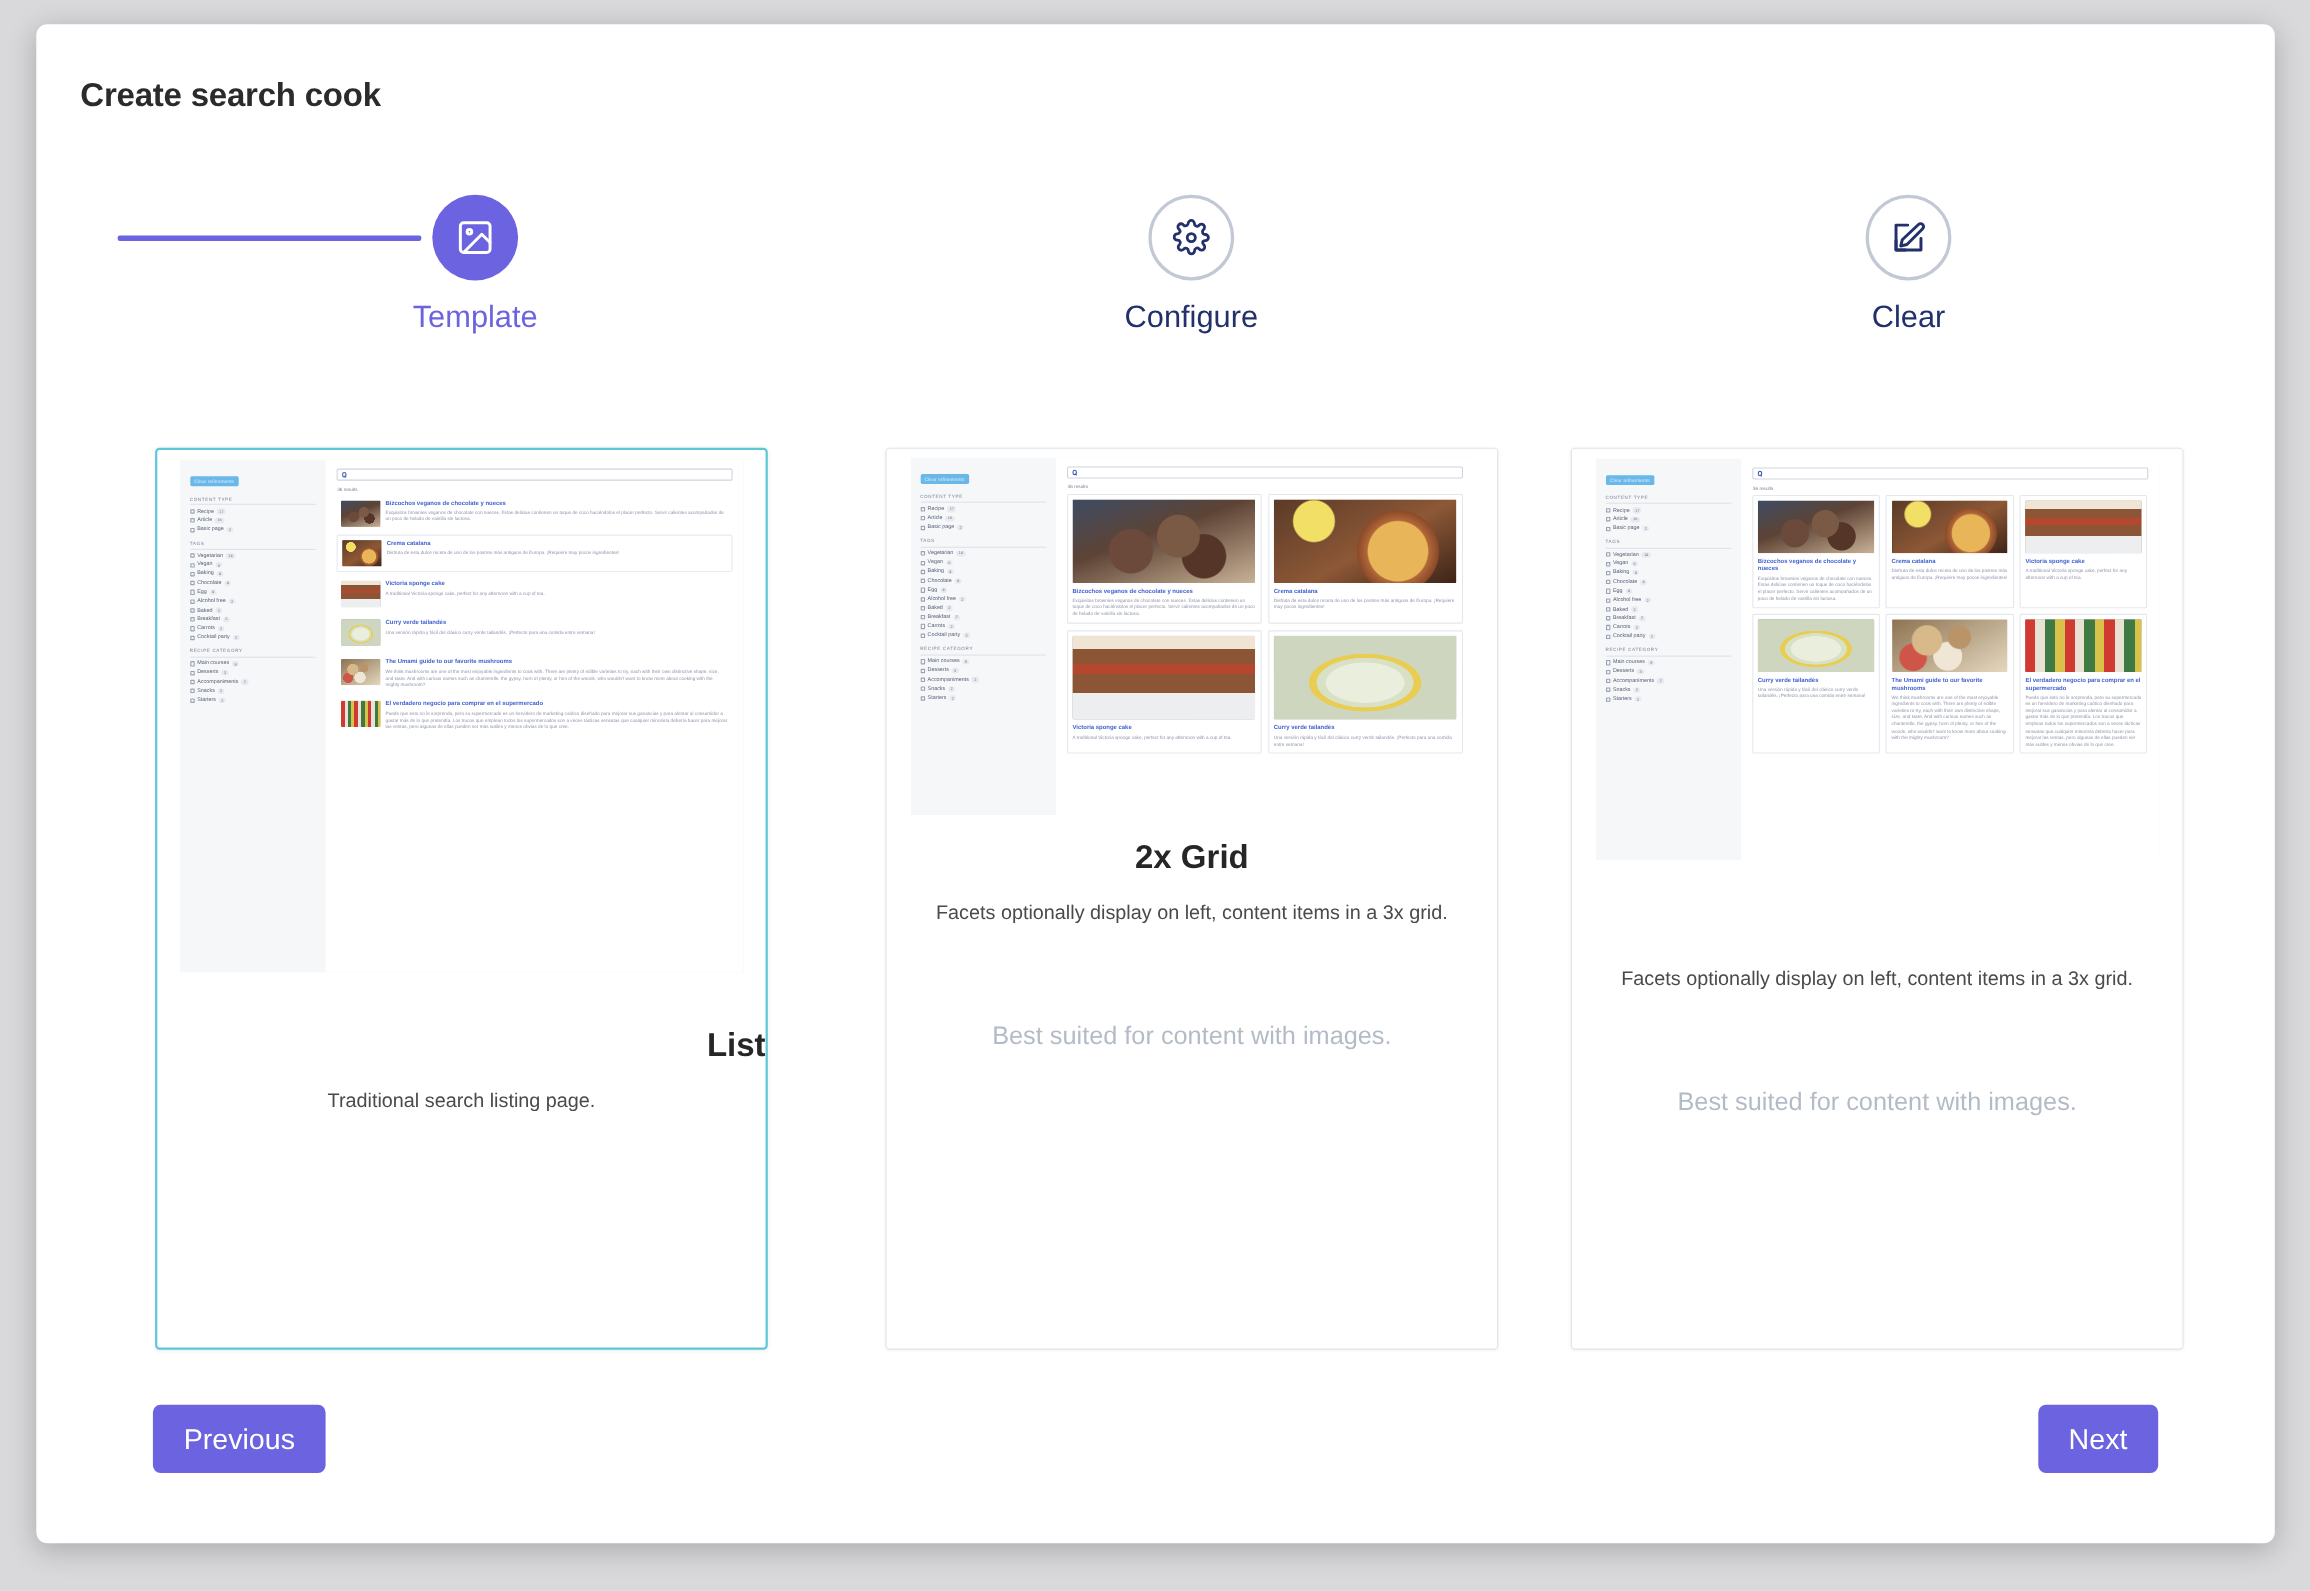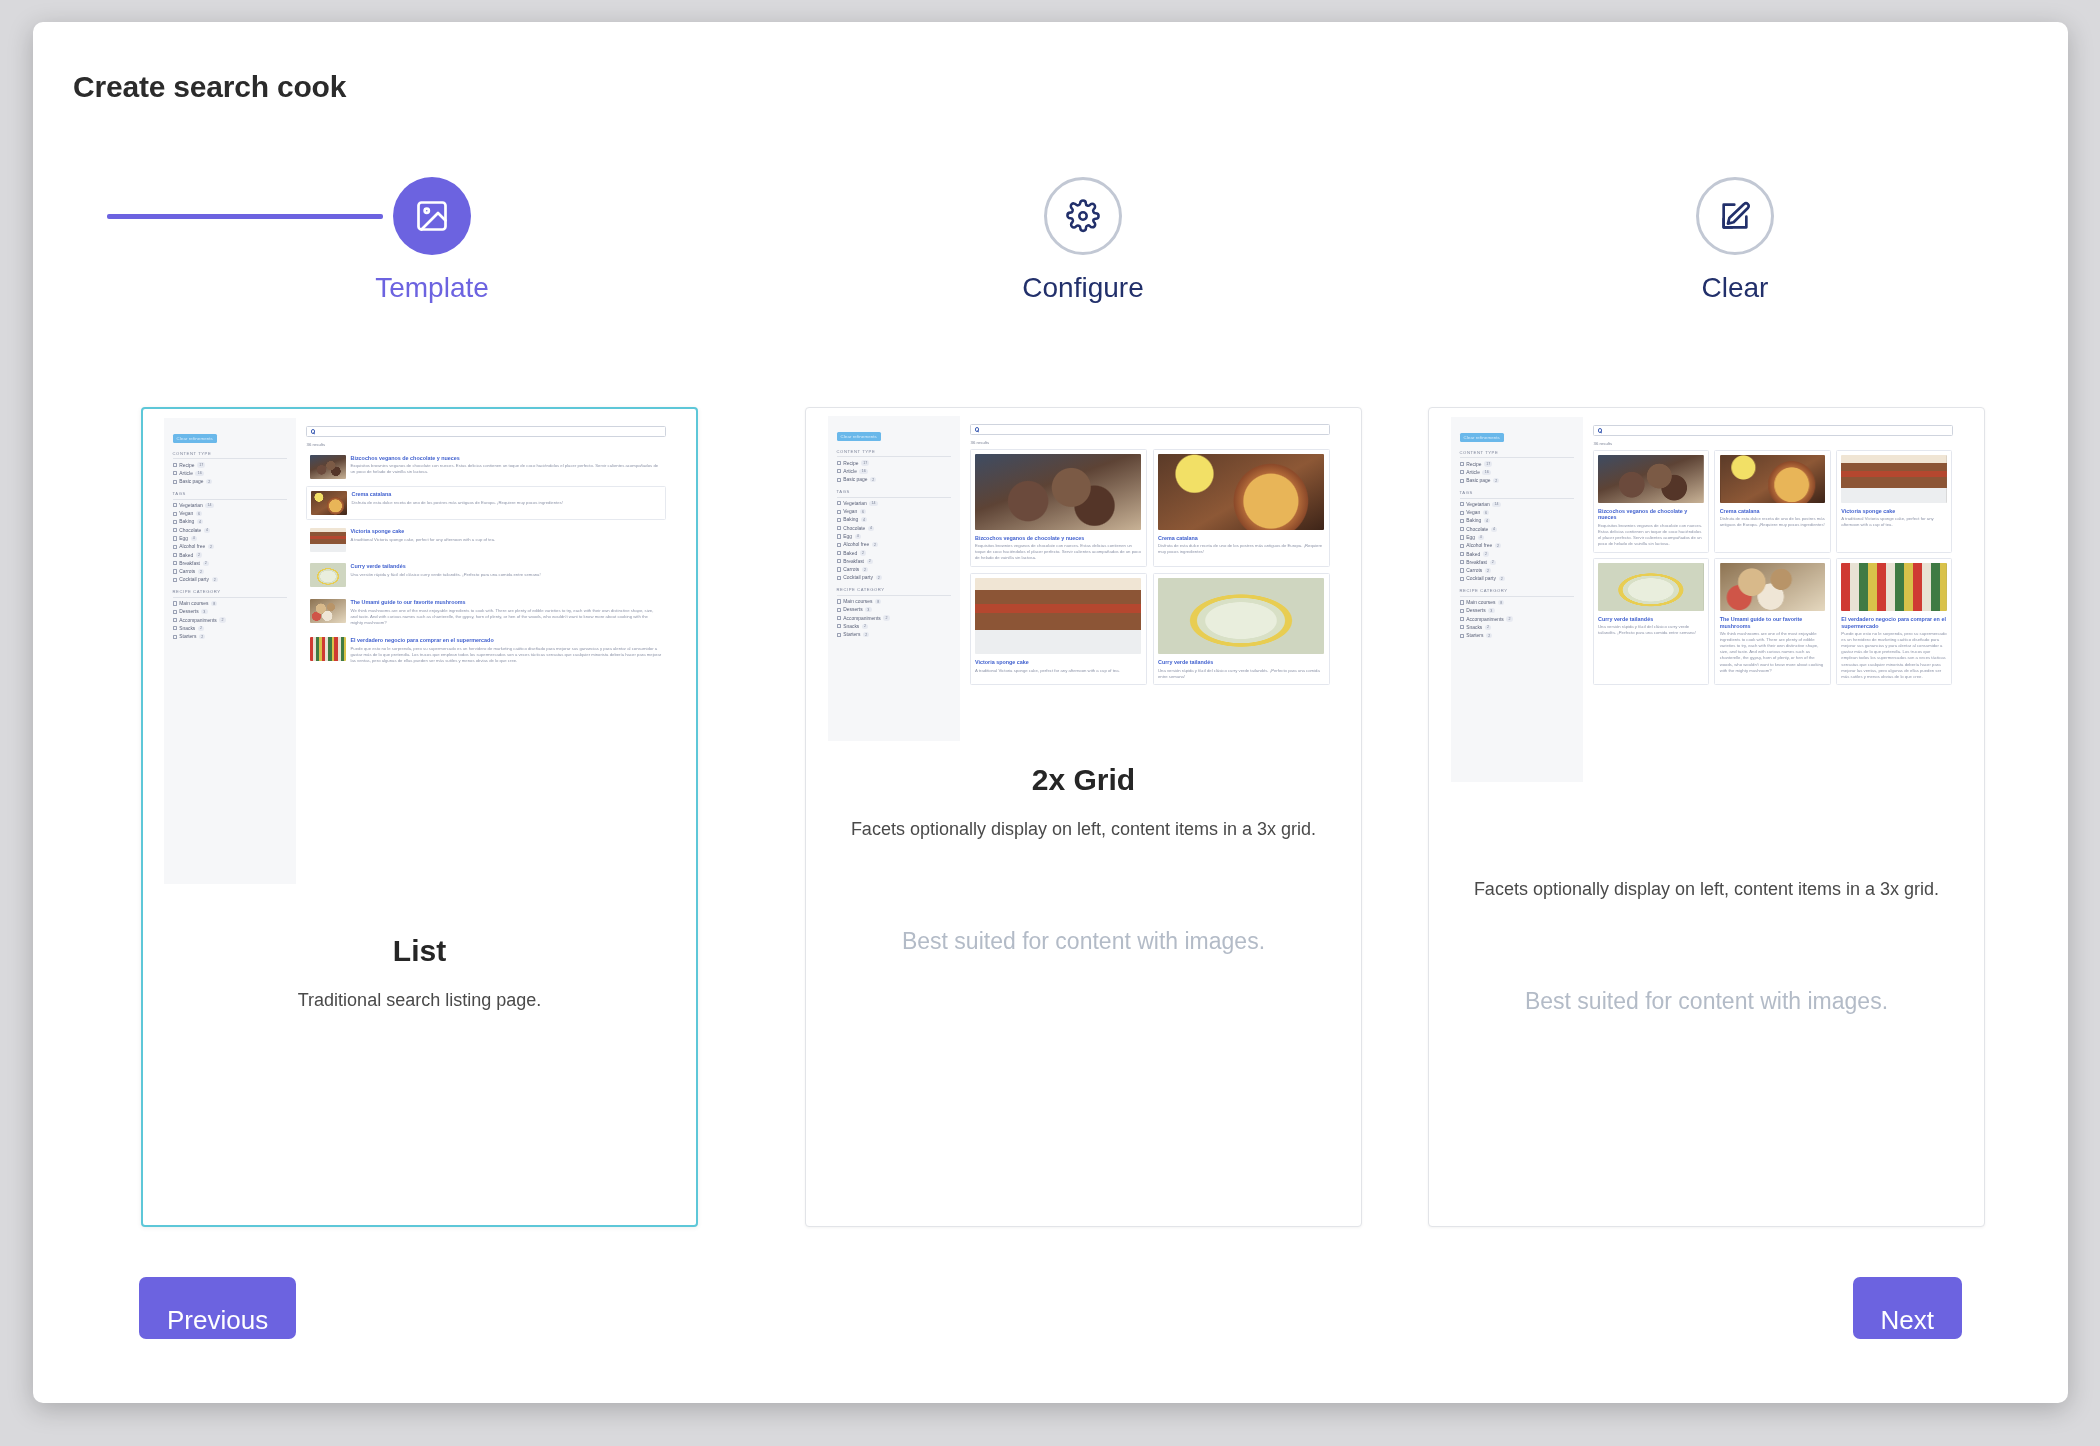--- a/index.html
+++ b/index.html
@@ -295,21 +295,21 @@
       linear-gradient(180deg, #4e5d45, #9aa98c); }
 
   
   .btn {
     position: absolute;
     background: #6c63e0;
     color: #ffffff;
     font-size: 26px;
     border: none;
     border-radius: 7px;
-    padding: 12px 28px;
+    padding: 0 28px;
     height: 62px;
     line-height: 62px;
     cursor: pointer;
     font-family: "Liberation Sans", sans-serif;
   }
   .btn-prev { left: 106px; top: 1255px; }
   .btn-next { right: 106px; top: 1255px; }
 </style>
 </head>
 <body>
@@ -508,21 +508,21 @@
               <div class="list-thumb img-market"></div>
               <div>
                 <div class="res-title">El verdadero negocio para comprar en el supermercado</div>
                 <div class="res-desc">Puede que esto no le sorprenda, pero su supermercado es un hervidero de marketing caótico diseñado para mejorar sus ganancias y para alentar al consumidor a gastar más de lo que pretendía. Los trucos que emplean todos los supermercados son a veces tácticas sensatas que cualquier minorista debería hacer para mejorar las ventas, pero algunas de ellas pueden ser más sutiles y menos obvias de lo que cree.</div>
               </div>
             </div>
           </div>
         </div>
       </div>
 
-      <div class="card-title" style="top:525px;">List</div>
+      <div class="card-title" style="top:525px;text-align:right;">List</div>
       <div class="card-desc" style="top:578px;">Traditional search listing page.</div>
     </div>
 
     <div class="tpl-card" style="left:772px;">
       <div class="thumb-wrap" style="top:8px; width:512px; height:325px;">
         <div class="mini" style="width:512px; height:325px;">
           <div class="facets" style="width:132px;">
             <span class="clear-btn">Clear refinements</span>
             <div class="facet-group">
               <div class="facet-head">CONTENT TYPE</div>

